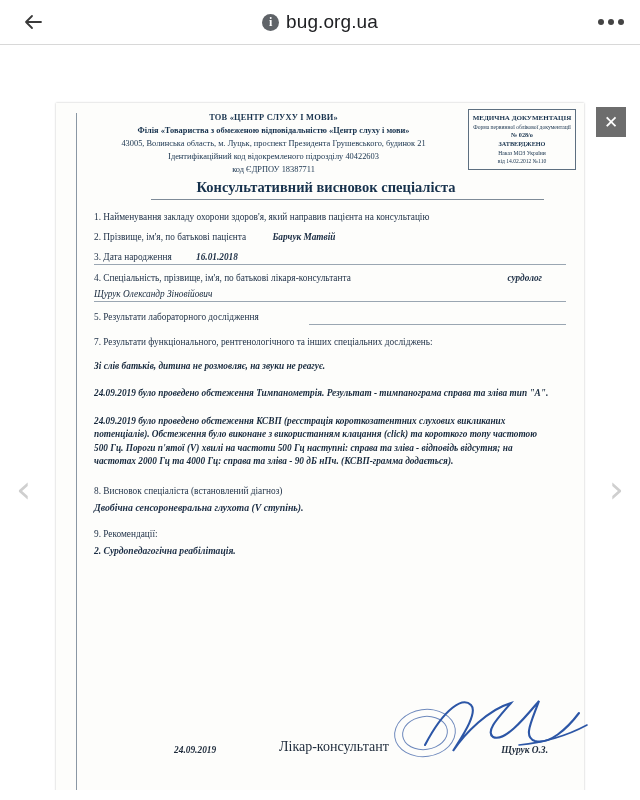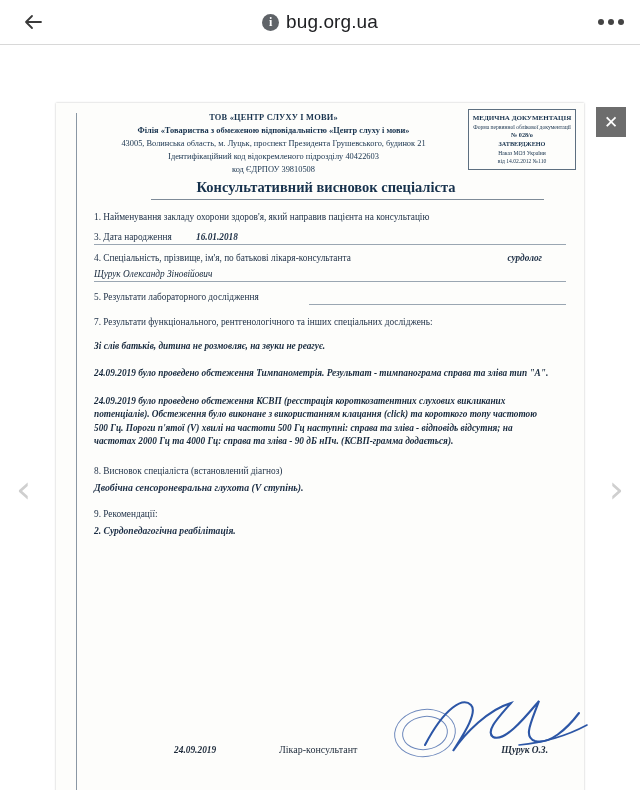--- a/index.html
+++ b/index.html
@@ -262,21 +262,21 @@
     left: 80px;
     bottom: 6px;
     font-size: 9.4px;
     font-style: italic;
     font-weight: bold;
   }
   .sig-role {
     position: absolute;
     left: 185px;
     bottom: 6px;
-    font-size: 10px;
+    font-size: 14px;
   }
   .sig-name {
     position: absolute;
     right: 18px;
     bottom: 6px;
     font-size: 9.4px;
     font-style: italic;
     font-weight: bold;
   }
   .stamp {
@@ -356,21 +356,21 @@
   <div class="close-btn">✕</div>
 
   <div class="doc">
     <div class="doc-frame-line-left"></div>
 
     <div class="doc-head">
       <div class="l1">ТОВ «ЦЕНТР СЛУХУ І МОВИ»</div>
       <div class="l2">Філія «Товариства з обмеженою відповідальністю «Центр слуху і мови»</div>
       <div class="l3">43005, Волинська область, м. Луцьк, проспект Президента Грушевського, будинок 21</div>
       <div class="l4">Ідентифікаційний код відокремленого підрозділу 40422603</div>
-      <div class="l5">код ЄДРПОУ 39810508</div>
+      <div class="l5">код ЄДРПОУ 18387711</div>
     </div>
 
     <div class="med-box">
       <div class="mb-title">МЕДИЧНА ДОКУМЕНТАЦІЯ</div>
       <div class="mb-sub">Форма первинної облікової документації</div>
       <div class="mb-strong">№ 028/о</div>
       <div class="mb-strong">ЗАТВЕРДЖЕНО</div>
       <div class="mb-sub">Наказ МОЗ України</div>
       <div class="mb-sub">від 14.02.2012 №110</div>
     </div>
@@ -378,20 +378,25 @@
     <div class="doc-title">Консультативний висновок спеціаліста</div>
     <div class="title-rule"></div>
 
     <div class="lines">
 
       <div class="row" style="margin-top:6px;">
         <span class="lbl">1.</span>
         <span class="lbl">Найменування закладу охорони здоров'я, який направив пацієнта на консультацію</span>
       </div>
 
+      <div class="row" style="margin-top:7px;">
+        <span class="lbl">2.</span>
+        <span class="lbl">Прізвище, ім'я, по батькові пацієнта</span>
+        <span class="val-inline" style="margin-left:24px;">Барчук Матвій</span>
+      </div>
 
       <div class="row" style="margin-top:7px;">
         <span class="lbl">3.</span>
         <span class="lbl">Дата народження</span>
         <span class="val-inline" style="margin-left:22px;">16.01.2018</span>
         <span class="fill" style="left:0; right:0;"></span>
       </div>
 
       <div class="row" style="margin-top:8px;">
         <span class="lbl">4.</span>

